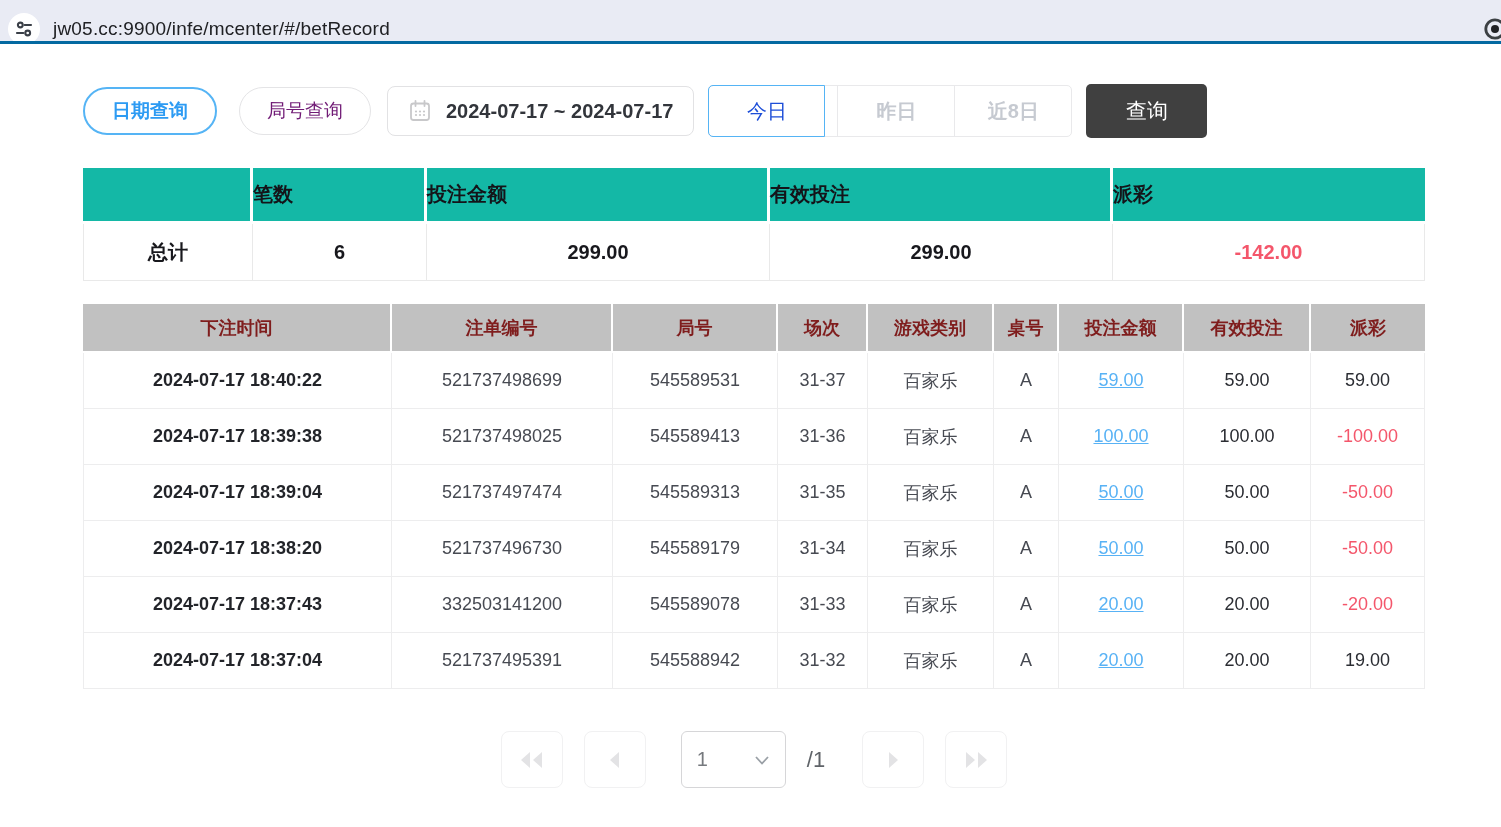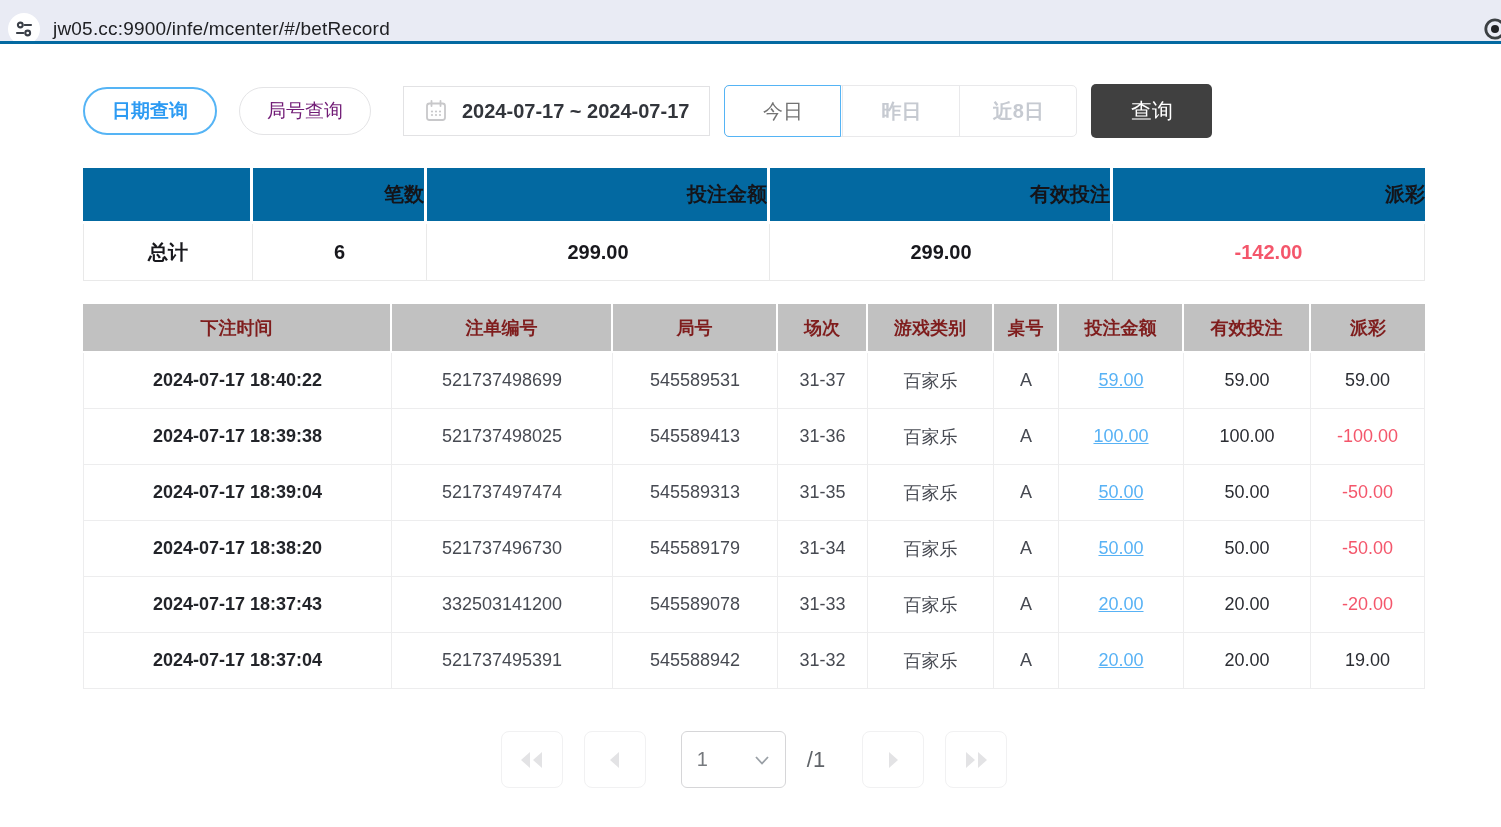--- a/index.html
+++ b/index.html
@@ -61,24 +61,24 @@
     border: 2px solid #55b4f5;
     color: #2d9bf3;
     font-weight: bold;
   }
   .pill-btn.inactive {
     border: 1px solid #e4e4e6;
     color: #701a75;
     margin-left: 22px;
   }
   .date-box {
-    margin-left: 32px;
+    margin-left: 16px;
     height: 50px;
     border: 1px solid #e2e2e4;
-    border-radius: 0;
+    border-radius: 8px;
     display: flex; align-items: center;
     padding: 0 20px;
     cursor: pointer;
     background: #fff;
   }
   .date-box .cal { margin-right: 14px; display:flex; }
   .date-text { font-size: 20px; font-weight: 600; color: #32353b; white-space: nowrap; }
 
   .range-group {
     margin-left: 14px;
@@ -92,49 +92,49 @@
   .seg {
     width: 117px;
     display: flex; align-items: center; justify-content: center;
     font-size: 20px;
     color: #c6cad1;
     cursor: pointer;
   }
   .seg + .seg { border-left: 1px solid #e9e9eb; font-weight: bold; }
   .seg.active {
     border: 1px solid #55b4f5 !important;
-    margin: -1px 1px -1px -1px;
+    margin: -1px 12px -1px -1px;
     border-radius: 5px 0 0 5px;
-    color: #737373;
+    color: #1d4ed8;
   }
   .search-btn {
     margin-left: 14px;
     width: 121px;
     height: 54px;
     background: #404040;
     border: none;
     border-radius: 5px;
     color: #fff;
     font-size: 21px;
     font-family: inherit;
     cursor: pointer;
   }
 
   
   table { border-collapse: separate; border-spacing: 0; table-layout: fixed; }
   .summary-table { margin-top: 30px; width: 1342px; }
   .summary-table th {
-    background: #0369a1;
+    background: #14b8a6;
     height: 56px;
     font-size: 20px;
     font-weight: 600;
     color: #141419;
     border-right: 3px solid #fff;
     border-bottom: 3px solid #fff;
-    text-align: right;
+    text-align: left;
   }
   .summary-table th:last-child { border-right: none; }
   .summary-table td {
     height: 57px;
     font-size: 20px;
     font-weight: 600;
     color: #18181d;
     text-align: center;
     border-bottom: 1px solid #e9e9e9;
     border-right: 1px solid #e9e9e9;

